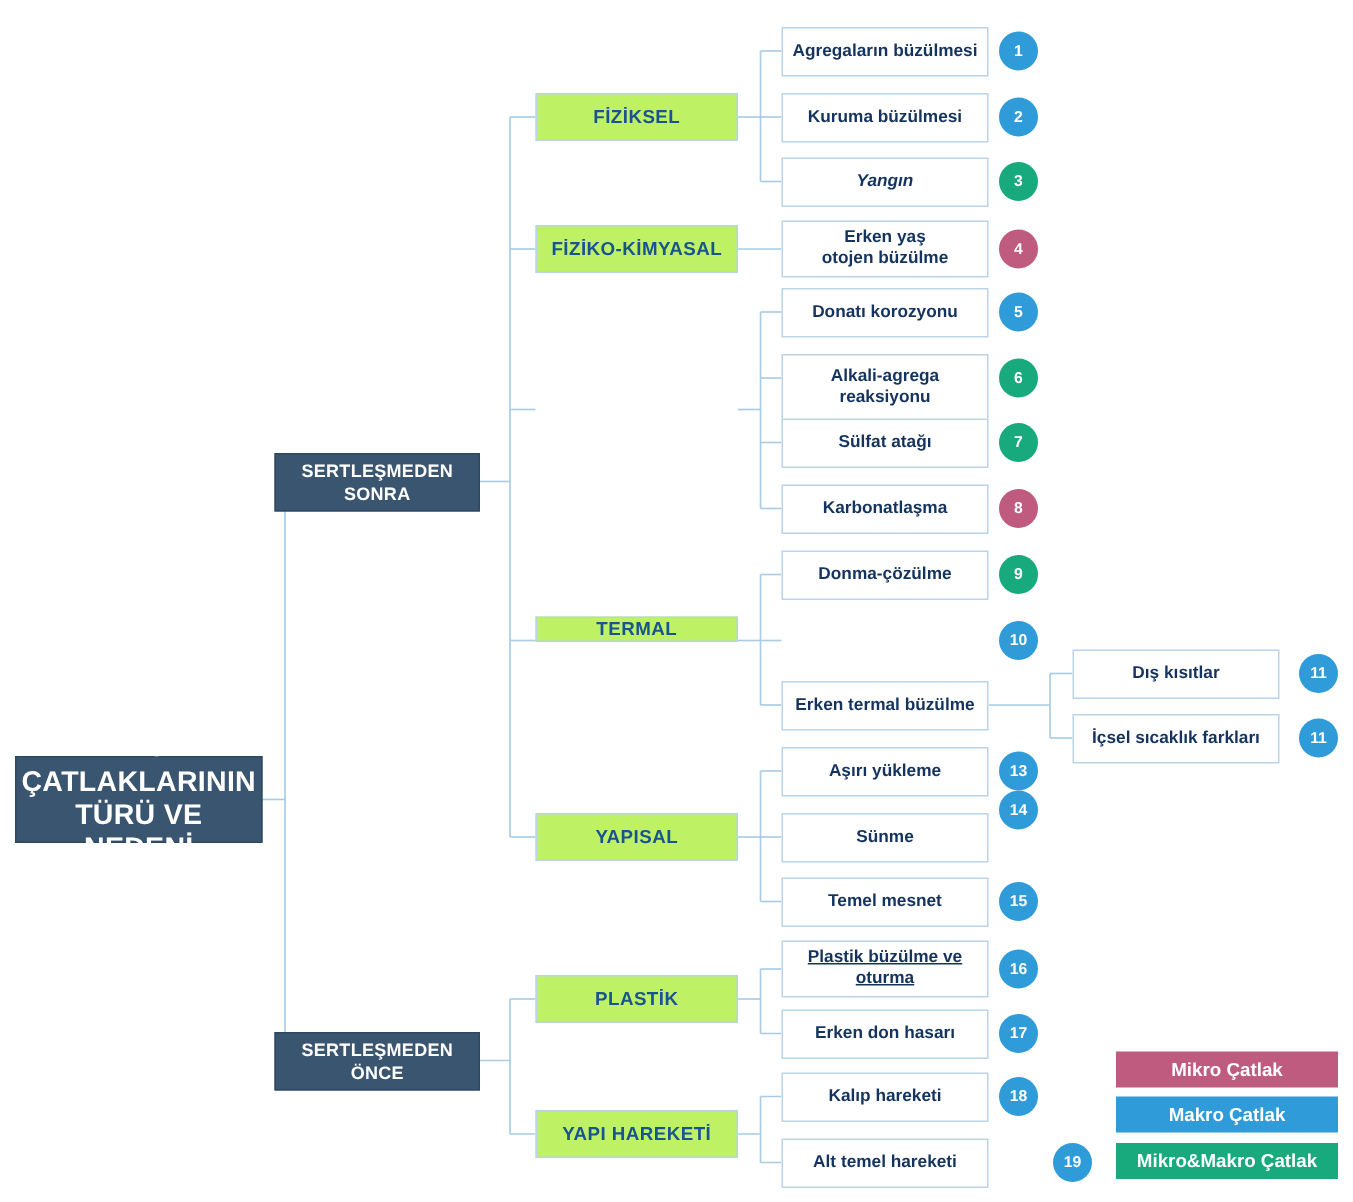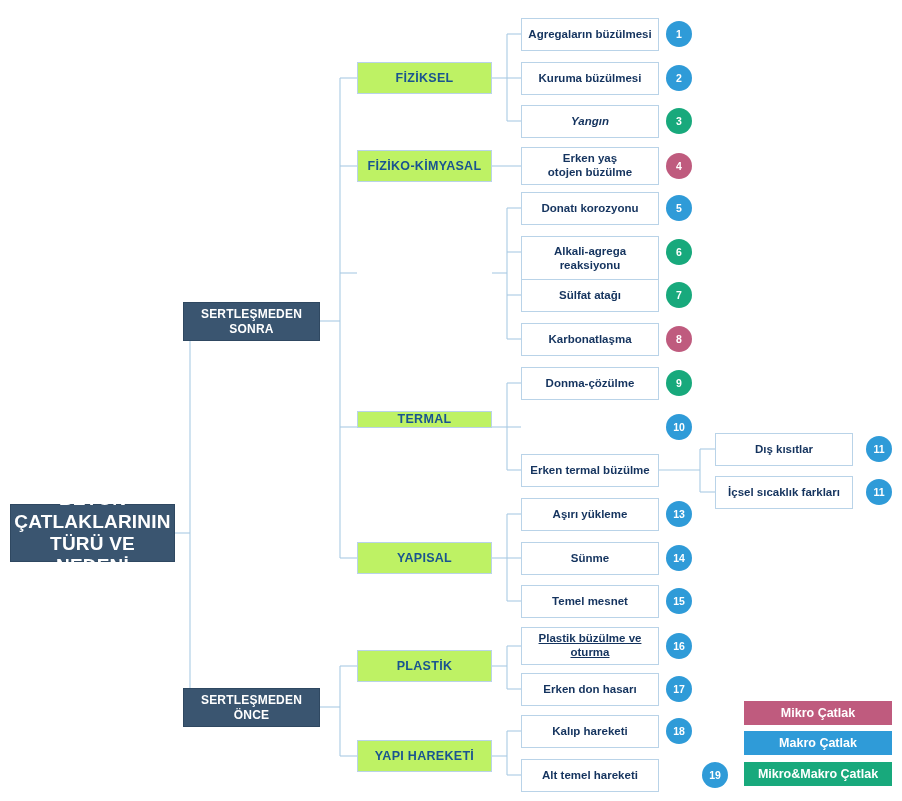--- a/index.html
+++ b/index.html
@@ -219,21 +219,21 @@
   <div class="node leaf-node" style="left:715px; top:433px; width:138px; height:33px;">Dış kısıtlar</div>
   <div class="badge macro" style="left:866px; top:436px;">11</div>
 
   <div class="node leaf-node" style="left:715px; top:476px; width:138px; height:33px;">İçsel sıcaklık farkları</div>
   <div class="badge macro" style="left:866px; top:479px;">11</div>
 
   <div class="node leaf-node" style="left:521px; top:498px; width:138px; height:33px;">Aşırı yükleme</div>
   <div class="badge macro" style="left:666px; top:501px;">13</div>
 
   <div class="node leaf-node" style="left:521px; top:542px; width:138px; height:33px;">Sünme</div>
-  <div class="badge macro" style="left:666px; top:545px;">14</div>
+  <div class="badge macro" style="left:666px; top:527px;">14</div>
 
   <div class="node leaf-node" style="left:521px; top:585px; width:138px; height:33px;">Temel mesnet</div>
   <div class="badge macro" style="left:666px; top:588px;">15</div>
 
   <div class="node leaf-node" style="left:521px; top:627px; width:138px; height:38px;text-decoration:underline;">Plastik büzülme ve<br>oturma</div>
   <div class="badge macro" style="left:666px; top:633px;">16</div>
 
   <div class="node leaf-node" style="left:521px; top:673px; width:138px; height:33px;">Erken don hasarı</div>
   <div class="badge macro" style="left:666px; top:676px;">17</div>
 

